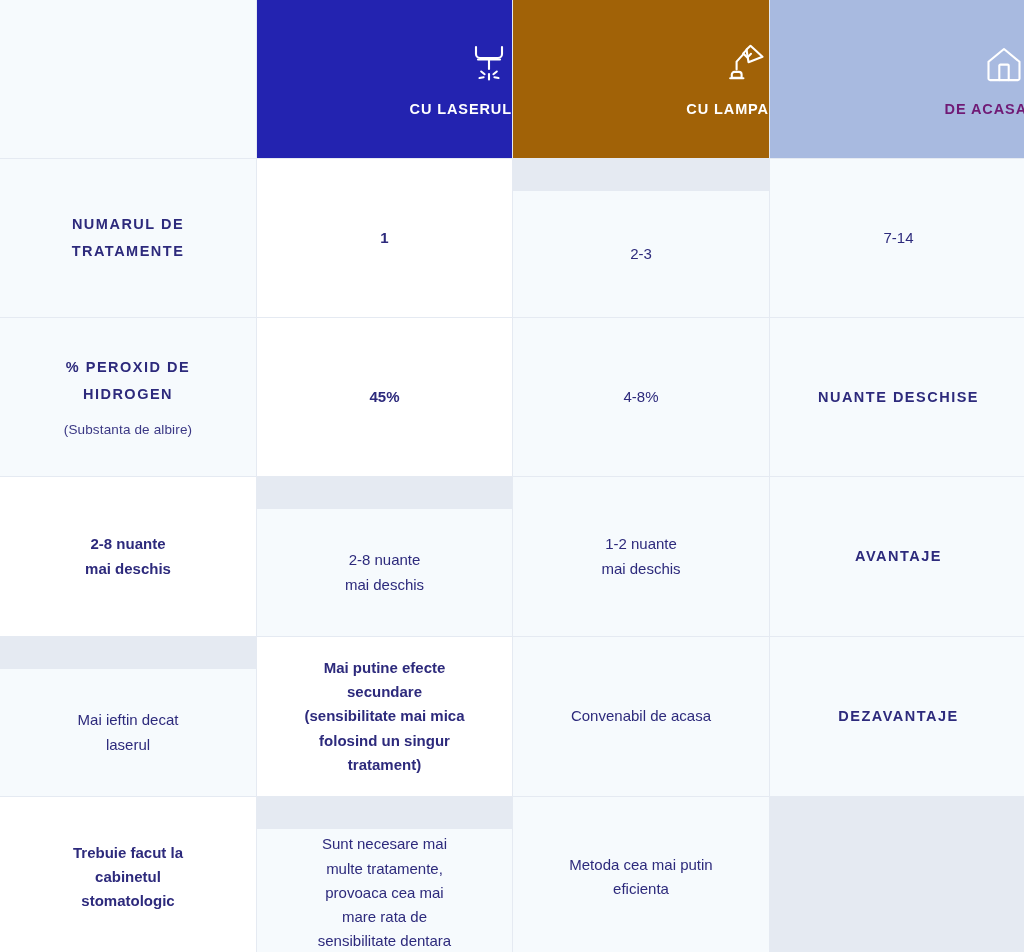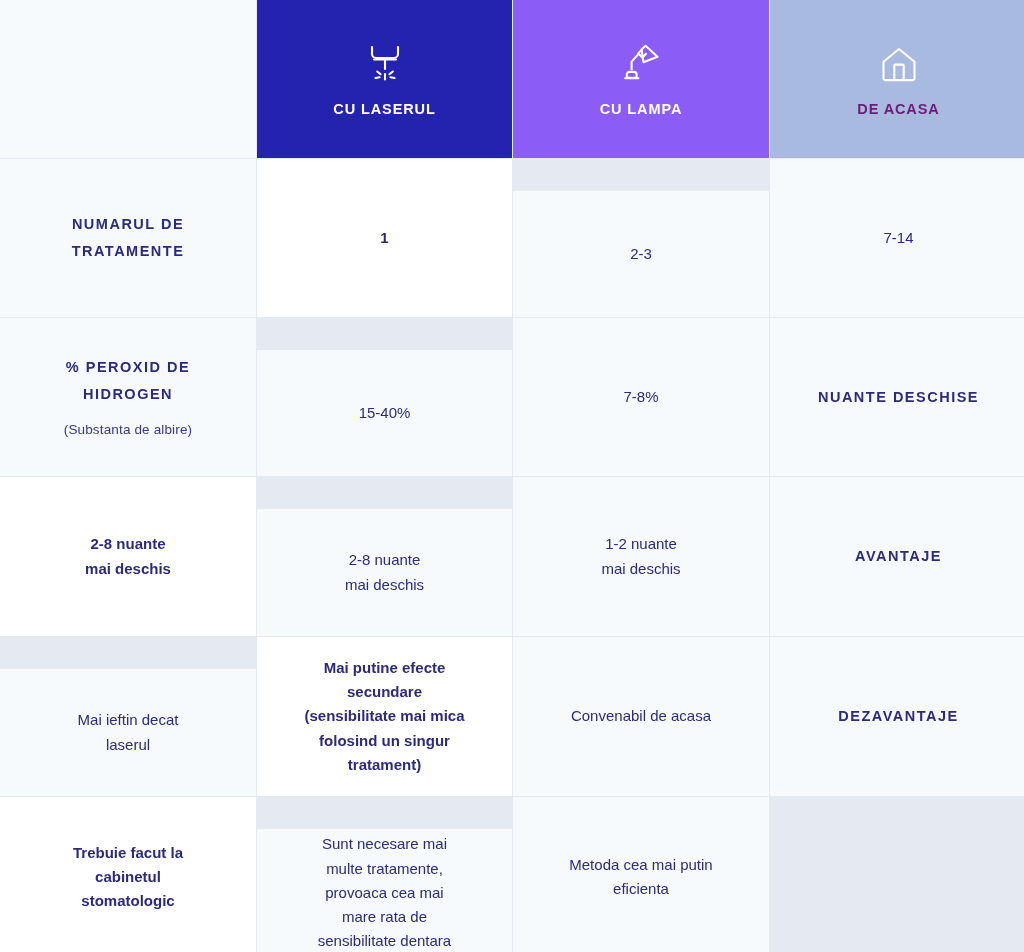--- a/index.html
+++ b/index.html
@@ -18,26 +18,26 @@
     box-sizing:border-box;
     background:#E5EAF2;
     gap:1px;
   }
   
   .corner{
     background:#F6FAFD;
   }
   .hcell{
     display:flex;flex-direction:column;
-    align-items:center;justify-content:center;
+    align-items:flex-end;justify-content:center;
     gap:14px;
     color:#ffffff;
   }
   .hcell.c1{background:#2323B0;}
-  .hcell.c2{background:#8b5cf6;}
+  .hcell.c2{background:#a16207;}
   .hcell.c3{background:#A8BAE0;}
   .hcell .ico{
     width:46px;height:46px;
     display:flex;align-items:center;justify-content:center;
   }
   .hcell .ico svg{display:block;}
   .hlabel{
     font-size:14.5px;
     font-weight:700;
     letter-spacing:0.9px;
@@ -144,25 +144,25 @@
     <span class="txt">2-3</span>
   </div>
   <div class="dcell c3">
     <span class="txt">7-14</span>
   </div>
 
   <div class="rlabel">
     <span class="main">% PEROXID DE HIDROGEN</span>
     <span class="sub">(Substanta de albire)</span>
   </div>
-  <div class="dcell c2">
-    <span class="txt">15-40%</span>
-  </div>
-  <div class="dcell c3">
-    <span class="txt">7-8%</span>
+  <div class="dcell c1">
+    <span class="txt">45%</span>
+  </div>
+  <div class="dcell c3">
+    <span class="txt">4-8%</span>
   </div>
 
   <div class="rlabel">
     <span class="main">NUANTE DESCHISE</span>
   </div>
   <div class="dcell c1">
     <span class="txt">2-8 nuante
 mai deschis</span>
   </div>
   <div class="dcell c2">

